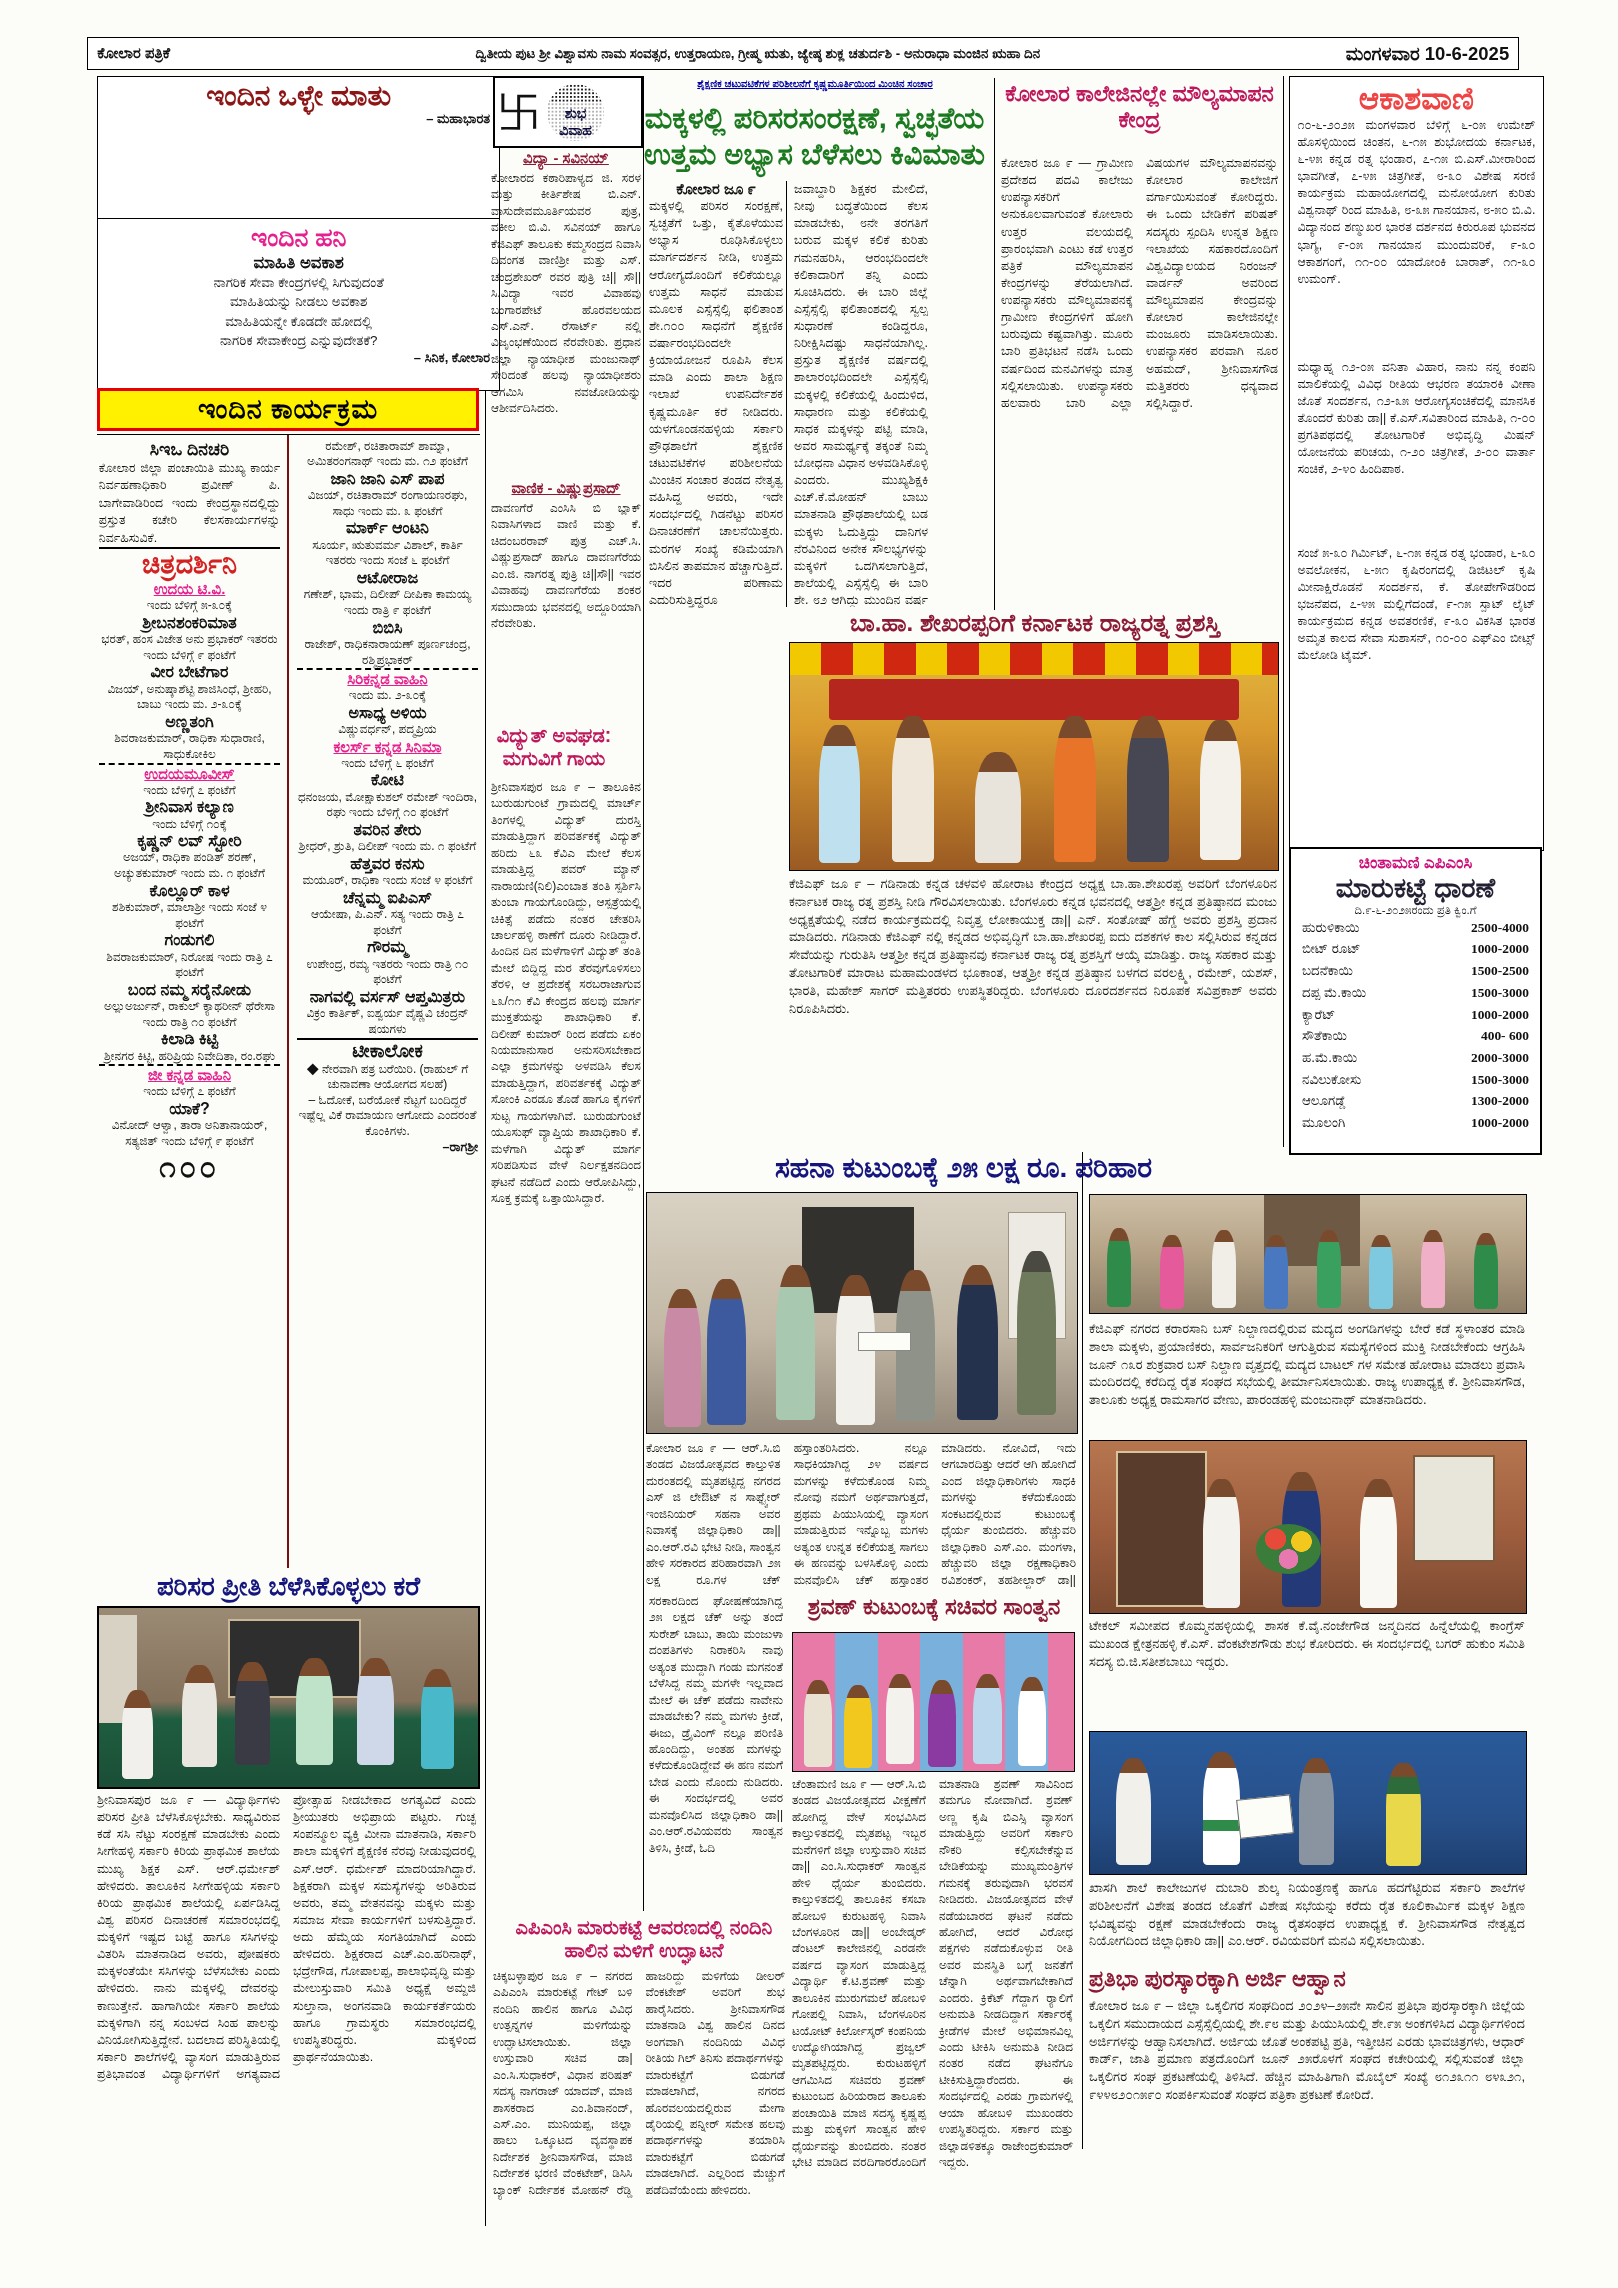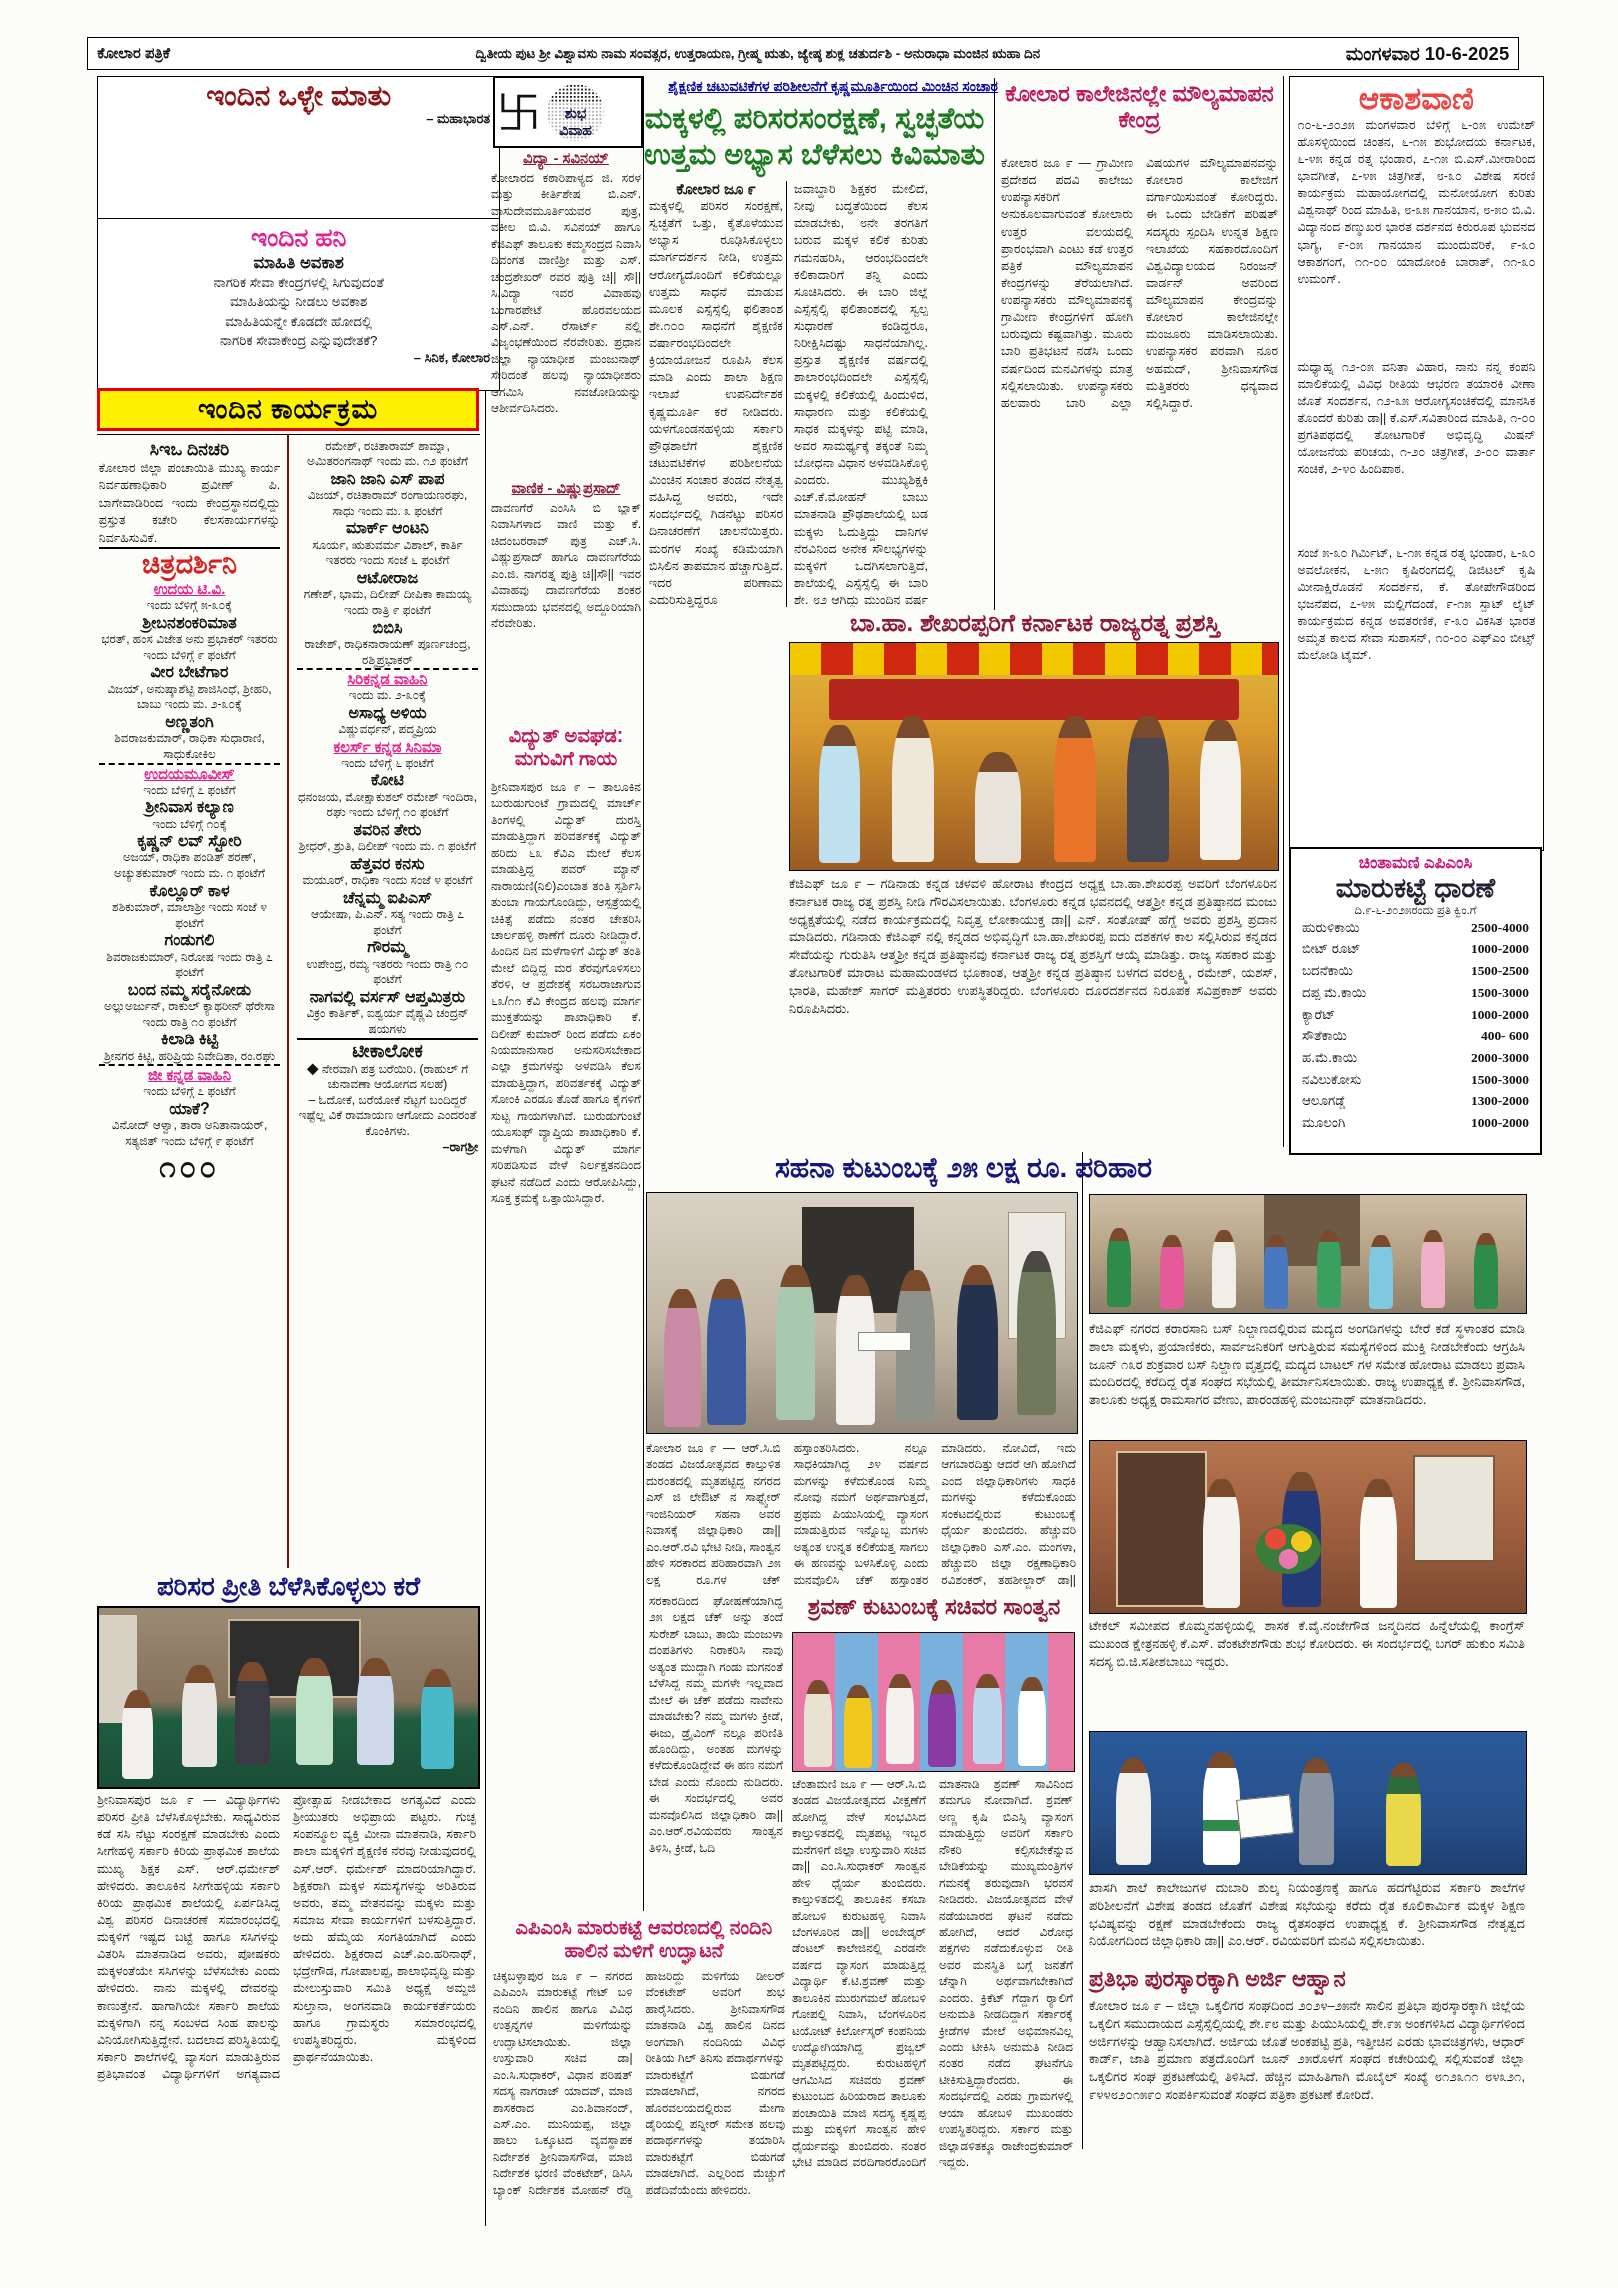--- a/index.html
+++ b/index.html
@@ -21,21 +21,21 @@
   .mast .dt{font-size:18.5px;white-space:nowrap;}
   
   .h-goodword{color:#8c1616;font-weight:bold;font-size:28px;text-align:center;line-height:1.1;}
   .h-hani{color:#e6218f;font-weight:bold;font-size:25px;text-align:center;}
   .h-hani-sub{font-weight:bold;font-size:16.6px;text-align:center;}
   .credit{display:block;text-align:right;font-weight:bold;font-size:13px;}
   .banner{background:#fff100;border:3.7px solid #e60000;display:flex;align-items:center;justify-content:center;
           font-weight:bold;font-size:27px;color:#000;letter-spacing:0.9px;}
   .h-navy{color:#15157e;font-weight:bold;text-align:center;}
   .h-green{color:#1b7a1f;font-weight:bold;text-align:center;line-height:1.25;font-size:29px;}
-  .kicker{color:#0000a0;font-weight:bold;font-size:14px;text-align:center;text-decoration:underline;margin-left:18px;}
+  .kicker{color:#0000a0;font-weight:bold;font-size:10px;text-align:center;text-decoration:underline;}
   .h-maroon{color:#8c1a35;font-weight:bold;text-align:center;}
   .h-black{color:#be185d;font-weight:bold;text-align:center;line-height:1.2;}
   .h-akash{color:#ef4444;font-weight:bold;font-size:31px;text-align:center;}
   .h-market-k{color:#cc0f7a;font-weight:bold;font-size:16.6px;text-align:center;}
   .h-market{color:#241f33;font-weight:bold;font-size:27px;text-align:center;}
   .mkt-note{font-size:11.5px;text-align:center;}
   .mkt-row{display:flex;justify-content:space-between;font-size:13.4px;line-height:1.62;padding:0 5.5px;}
   .mkt-row .pr{font-weight:bold;font-family:"Liberation Serif",serif;}
   
   .tvcol div{margin:0 1.8px;}
@@ -189,21 +189,21 @@
     <span class="swastika">卐</span>
     <div class="halftone" style="width:57px;height:57px;margin-left:7.4px;">
       <span>ಶುಭ ವಿವಾಹ</span>
     </div>
   </div>
   <div class="abs wed-name" style="left:491px;top:150px;width:150px;">ವಿದ್ಯಾ - ಸವಿನಯ್</div>
   <div class="abs jt" style="left:491px;top:170px;width:150px;height:305px;font-size:12px;">ಕೋಲಾರದ ಕಠಾರಿಪಾಳ್ಯದ ಜಿ. ಸರಳ ಮತ್ತು ಕೀರ್ತಿಶೇಷ ಬಿ.ಎನ್. ವಾಸುದೇವಮೂರ್ತಿಯವರ ಪುತ್ರ, ವಕೀಲ ಬಿ.ವಿ. ಸವಿನಯ್ ಹಾಗೂ ಕೆಜಿಎಫ್ ತಾಲೂಕು ಕಮ್ಮಸಂದ್ರದ ನಿವಾಸಿ ದಿವಂಗತ ವಾಣಿಶ್ರೀ ಮತ್ತು ಎಸ್. ಚಂದ್ರಶೇಖರ್ ರವರ ಪುತ್ರಿ ಚಿ|| ಸೌ|| ಸಿ.ವಿದ್ಯಾ ಇವರ ವಿವಾಹವು ಬಂಗಾರಪೇಟೆ ಹೊರವಲಯದ ಎಸ್.ಎನ್. ರೆಸಾರ್ಟ್ ನಲ್ಲಿ ವಿಜೃಂಭಣೆಯಿಂದ ನೆರವೇರಿತು. ಪ್ರಧಾನ ಜಿಲ್ಲಾ ನ್ಯಾಯಾಧೀಶ ಮಂಜುನಾಥ್ ಸೇರಿದಂತೆ ಹಲವು ನ್ಯಾಯಾಧೀಶರು ಆಗಮಿಸಿ ನವಜೋಡಿಯನ್ನು ಆಶೀರ್ವದಿಸಿದರು.</div>
   <div class="abs wed-name" style="left:491px;top:480px;width:150px;">ವಾಣಿಕ - ವಿಷ್ಣುಪ್ರಸಾದ್</div>
   <div class="abs jt" style="left:491px;top:500px;width:150px;height:218px;font-size:12px;">ದಾವಣಗೆರೆ ಎಂಸಿಸಿ ಬಿ ಬ್ಲಾಕ್ ನಿವಾಸಿಗಳಾದ ವಾಣಿ ಮತ್ತು ಕೆ. ಚಿದಂಬರರಾವ್ ಪುತ್ರ ಎಚ್.ಸಿ. ವಿಷ್ಣುಪ್ರಸಾದ್ ಹಾಗೂ ದಾವಣಗೆರೆಯ ಎಂ.ಜಿ. ನಾಗರತ್ನ ಪುತ್ರಿ ಚಿ||ಸೌ|| ಇವರ ವಿವಾಹವು ದಾವಣಗೆರೆಯ ಶಂಕರ ಸಮುದಾಯ ಭವನದಲ್ಲಿ ಅದ್ದೂರಿಯಾಗಿ ನೆರವೇರಿತು.</div>
 
-  <div class="abs h-black" style="left:491px;top:724px;width:150px;font-size:19.4px;">ವಿದ್ಯುತ್ ಅವಘಡ: ಮಗುವಿಗೆ ಗಾಯ</div>
+  <div class="abs h-black" style="left:479px;top:724px;width:150px;font-size:19.4px;">ವಿದ್ಯುತ್ ಅವಘಡ: ಮಗುವಿಗೆ ಗಾಯ</div>
   <div class="abs jt" style="left:491px;top:779px;width:150px;height:1128px;font-size:12px;">ಶ್ರೀನಿವಾಸಪುರ ಜೂ ೯ – ತಾಲೂಕಿನ ಬುರುಡುಗುಂಟೆ ಗ್ರಾಮದಲ್ಲಿ ಮಾರ್ಚ್ ತಿಂಗಳಲ್ಲಿ ವಿದ್ಯುತ್ ದುರಸ್ತಿ ಮಾಡುತ್ತಿದ್ದಾಗ ಪರಿವರ್ತಕಕ್ಕೆ ವಿದ್ಯುತ್ ಹರಿದು ೬೩ ಕೆವಿಎ ಮೇಲೆ ಕೆಲಸ ಮಾಡುತ್ತಿದ್ದ ಪವರ್ ಮ್ಯಾನ್ ನಾರಾಯಣಿ(ನಿಲಿ)ಎಂಬಾತ ತಂತಿ ಸ್ಪರ್ಶಿಸಿ ತುಂಬಾ ಗಾಯಗೊಂಡಿದ್ದು, ಆಸ್ಪತ್ರೆಯಲ್ಲಿ ಚಿಕಿತ್ಸೆ ಪಡೆದು ನಂತರ ಚೇತರಿಸಿ ಚಾರ್ಲಹಳ್ಳಿ ಠಾಣೆಗೆ ದೂರು ನೀಡಿದ್ದಾರೆ. ಹಿಂದಿನ ದಿನ ಮಳೆಗಾಳಿಗೆ ವಿದ್ಯುತ್ ತಂತಿ ಮೇಲೆ ಬಿದ್ದಿದ್ದ ಮರ ತೆರವುಗೊಳಿಸಲು ತೆರಳಿ, ಆ ಪ್ರದೇಶಕ್ಕೆ ಸರಬರಾಜಾಗುವ ೬೩/೧೧ ಕೆವಿ ಕೇಂದ್ರದ ಹಲವು ಮಾರ್ಗ ಮುಕ್ತತೆಯನ್ನು ಶಾಖಾಧಿಕಾರಿ ಕೆ. ದಿಲೀಪ್ ಕುಮಾರ್ ರಿಂದ ಪಡೆದು ಏಕಂ ನಿಯಮಾನುಸಾರ ಅನುಸರಿಸಬೇಕಾದ ಎಲ್ಲಾ ಕ್ರಮಗಳನ್ನು ಅಳವಡಿಸಿ ಕೆಲಸ ಮಾಡುತ್ತಿದ್ದಾಗ, ಪರಿವರ್ತಕಕ್ಕೆ ವಿದ್ಯುತ್ ಸೋಂಕಿ ಎರಡೂ ತೊಡೆ ಹಾಗೂ ಕೈಗಳಿಗೆ ಸುಟ್ಟ ಗಾಯಗಳಾಗಿವೆ. ಬುರುಡುಗುಂಟೆ ಯೂಸುಫ್ ವ್ಯಾಪ್ತಿಯ ಶಾಖಾಧಿಕಾರಿ ಕೆ. ಮಳೆಗಾಗಿ ವಿದ್ಯುತ್ ಮಾರ್ಗ ಸರಿಪಡಿಸುವ ವೇಳೆ ನಿರ್ಲಕ್ಷತನದಿಂದ ಘಟನೆ ನಡೆದಿದೆ ಎಂದು ಆರೋಪಿಸಿದ್ದು, ಸೂಕ್ತ ಕ್ರಮಕ್ಕೆ ಒತ್ತಾಯಿಸಿದ್ದಾರೆ.</div>
 
   <div class="abs kicker" style="left:649px;top:78px;width:332px;">ಶೈಕ್ಷಣಿಕ ಚಟುವಟಿಕೆಗಳ ಪರಿಶೀಲನೆಗೆ ಕೃಷ್ಣಮೂರ್ತಿಯಿಂದ ಮಿಂಚಿನ ಸಂಚಾರ</div>
   <div class="abs h-green" style="left:642px;top:100px;width:345px;">ಮಕ್ಕಳಲ್ಲಿ ಪರಿಸರಸಂರಕ್ಷಣೆ, ಸ್ವಚ್ಛತೆಯ ಉತ್ತಮ ಅಭ್ಯಾಸ ಬೆಳೆಸಲು ಕಿವಿಮಾತು</div>
   <div class="abs" style="left:649px;top:181px;width:134px;">
     <span class="dl">ಕೋಲಾರ ಜೂ ೯</span>
     <div class="jt" style="height:410px;">ಮಕ್ಕಳಲ್ಲಿ ಪರಿಸರ ಸಂರಕ್ಷಣೆ, ಸ್ವಚ್ಛತೆಗೆ ಒತ್ತು, ಕೈತೊಳೆಯುವ ಅಭ್ಯಾಸ ರೂಢಿಸಿಕೊಳ್ಳಲು ಮಾರ್ಗದರ್ಶನ ನೀಡಿ, ಉತ್ತಮ ಆರೋಗ್ಯದೊಂದಿಗೆ ಕಲಿಕೆಯಲ್ಲೂ ಉತ್ತಮ ಸಾಧನೆ ಮಾಡುವ ಮೂಲಕ ಎಸ್ಸೆಸ್ಸೆಲ್ಸಿ ಫಲಿತಾಂಶ ಶೇ.೧೦೦ ಸಾಧನೆಗೆ ಶೈಕ್ಷಣಿಕ ವರ್ಷಾರಂಭದಿಂದಲೇ ಕ್ರಿಯಾಯೋಜನೆ ರೂಪಿಸಿ ಕೆಲಸ ಮಾಡಿ ಎಂದು ಶಾಲಾ ಶಿಕ್ಷಣ ಇಲಾಖೆ ಉಪನಿರ್ದೇಶಕ ಕೃಷ್ಣಮೂರ್ತಿ ಕರೆ ನೀಡಿದರು. ಯಳಗೊಂಡನಹಳ್ಳಿಯ ಸರ್ಕಾರಿ ಪ್ರೌಢಶಾಲೆಗೆ ಶೈಕ್ಷಣಿಕ ಚಟುವಟಿಕೆಗಳ ಪರಿಶೀಲನೆಯ ಮಿಂಚಿನ ಸಂಚಾರ ತಂಡದ ನೇತೃತ್ವ ವಹಿಸಿದ್ದ ಅವರು, ಇದೇ ಸಂದರ್ಭದಲ್ಲಿ ಗಿಡನೆಟ್ಟು ಪರಿಸರ ದಿನಾಚರಣೆಗೆ ಚಾಲನೆಯಿತ್ತರು. ಮರಗಳ ಸಂಖ್ಯೆ ಕಡಿಮೆಯಾಗಿ ಬಿಸಿಲಿನ ತಾಪಮಾನ ಹೆಚ್ಚಾಗುತ್ತಿದೆ. ಇದರ ಪರಿಣಾಮ ಎದುರಿಸುತ್ತಿದ್ದರೂ ಎಚ್ಚೆತ್ತುಕೊಳ್ಳುತ್ತಿಲ್ಲ ಎಂದ ಅವರು, ಶಾಲಾ ಆವರಣದಲ್ಲಿ ಹೆಚ್ಚಿನ ಗಿಡಮರ ಬೆಳೆಸಿ ಸುಂದರ ವಾತಾವರಣ ಸೃಷ್ಟಿಸಿ ಎಂದು ಕಿವಿಮಾತು ಹೇಳಿದರು. ಪರಿಸರ ಎಂದರೆ ಗಿಡ, ಮರ ಮಾತ್ರವಲ್ಲ, ಭೂಮಿ, ಜೀವಿಗಳು ಎಲ್ಲವೂ ಪರಿಸರದ ಭಾಗ ಎಂದ ಅವರು, ಮುಂದಿನ ಪೀಳಿಗೆಗೆ ಪರಿಸರ, ಭೂಮಿ ಉಳಿಸಲು ಪರಿಸರಮಾಲಿನ್ಯ ಮುಕ್ತ ನವಸಮಾಜದ ನಿರ್ಮಾಣಕ್ಕೆ ಪ್ರತಿಯೊಬ್ಬರೂ ಸಂಕಲ್ಪ ಮಾಡಬೇಕು ಎಂದರು. ವಿಶ್ವಪರಿಸರ ದಿನವನ್ನು ಪ್ರತಿವರ್ಷ ಆಚರಿಸಿದರೆ ಸಾಲದು. ಪ್ರತಿಯೊಬ್ಬರೂ ಒಂದೊಂದು ಗಿಡ ನೆಟ್ಟು ಅದನ್ನು ಪೋಷಿಸುವ ಮೂಲಕ ಪರಿಸರಕ್ಕೆ ಕೊಡುಗೆ ನೀಡಬೇಕು ಎಂದರು. ಸರ್ಕಾರ ಶಾಲಾರಂಭದ ದಿನ ಮಕ್ಕಳಿಗೆ ಪಠ್ಯಪುಸ್ತಕ, ಸಮವಸ್ತ್ರ ವಿತರಿಸಲು ಸೂಚಿಸಿದೆ, ಶಾಲೆಗೆ ಬರುವ ಮಕ್ಕಳಿಗೆ ಇಲ್ಲಿ ಸಂಭ್ರಮದ ಕಲಿಕೆಗೆ ಪೂರಕ ವಾತಾವರಣ ಸೃಷ್ಟಿಸಲು ಕ್ರಮ ವಹಿಸಿದ್ದು, ಪೋಷಕರು ಸರ್ಕಾರಿ ಶಾಲೆಗಳಿಗೆ ಮಕ್ಕಳನ್ನು ದಾಖಲಿಸಬೇಕು ಎಂದರು. ಎಸ್ಸೆಸ್ಸೆಲ್ಸಿ ಫಲಿತಾಂಶ ಮತ್ತಷ್ಟು ಉತ್ತಮಪಡಿಸುವ</div>
   </div>
   <div class="abs jt" style="left:794px;top:181px;width:134px;height:426px;">ಜವಾಬ್ದಾರಿ ಶಿಕ್ಷಕರ ಮೇಲಿದೆ, ನೀವು ಬದ್ಧತೆಯಿಂದ ಕೆಲಸ ಮಾಡಬೇಕು, ೮ನೇ ತರಗತಿಗೆ ಬರುವ ಮಕ್ಕಳ ಕಲಿಕೆ ಕುರಿತು ಗಮನಹರಿಸಿ, ಆರಂಭದಿಂದಲೇ ಕಲಿಕಾದಾರಿಗೆ ತನ್ನಿ ಎಂದು ಸೂಚಿಸಿದರು. ಈ ಬಾರಿ ಜಿಲ್ಲೆ ಎಸ್ಸೆಸ್ಸೆಲ್ಸಿ ಫಲಿತಾಂಶದಲ್ಲಿ ಸ್ವಲ್ಪ ಸುಧಾರಣೆ ಕಂಡಿದ್ದರೂ, ನಿರೀಕ್ಷಿಸಿದಷ್ಟು ಸಾಧನೆಯಾಗಿಲ್ಲ. ಪ್ರಸ್ತುತ ಶೈಕ್ಷಣಿಕ ವರ್ಷದಲ್ಲಿ ಶಾಲಾರಂಭದಿಂದಲೇ ಎಸ್ಸೆಸ್ಸೆಲ್ಸಿ ಮಕ್ಕಳಲ್ಲಿ ಕಲಿಕೆಯಲ್ಲಿ ಹಿಂದುಳಿದ, ಸಾಧಾರಣ ಮತ್ತು ಕಲಿಕೆಯಲ್ಲಿ ಸಾಧಕ ಮಕ್ಕಳನ್ನು ಪಟ್ಟಿ ಮಾಡಿ, ಅವರ ಸಾಮರ್ಥ್ಯಕ್ಕೆ ತಕ್ಕಂತೆ ನಿಮ್ಮ ಬೋಧನಾ ವಿಧಾನ ಅಳವಡಿಸಿಕೊಳ್ಳಿ ಎಂದರು. ಮುಖ್ಯಶಿಕ್ಷಕಿ ಎಚ್.ಕೆ.ಮೋಹನ್ ಬಾಬು ಮಾತನಾಡಿ ಪ್ರೌಢಶಾಲೆಯಲ್ಲಿ ಬಡ ಮಕ್ಕಳು ಓದುತ್ತಿದ್ದು ದಾನಿಗಳ ನೆರವಿನಿಂದ ಅನೇಕ ಸೌಲಭ್ಯಗಳನ್ನು ಮಕ್ಕಳಿಗೆ ಒದಗಿಸಲಾಗುತ್ತಿದೆ, ಶಾಲೆಯಲ್ಲಿ ಎಸ್ಸೆಸ್ಸೆಲ್ಸಿ ಈ ಬಾರಿ ಶೇ. ೮೨ ಆಗಿದ್ದು ಮುಂದಿನ ವರ್ಷ ಶೇ.೧೦೦ ಸಾಧನೆಗೆ ಶ್ರಮಿಸುವುದಾಗಿಯೂ ತಿಳಿಸಿದರು. ಶಿಕ್ಷಕರಾದ ಎಚ್.ರುಕ್ಮಿಣಿ, ಪ್ರಕಾಶ್, ಪಿ.ಎನ್. ಸುಧಾಕರ್, ಆರ್.ದರ್ಶನ್, ವೆಂಕಟಾಚಲಮೂರ್ತಿ, ಗೋಪಿನಾಥ್, ಎನ್. ರಂಜಿತ್, ಇಕೋ ಕ್ಲಬ್ ಸದಸ್ಯರು ಹಾಜರಿದ್ದರು.</div>
 

